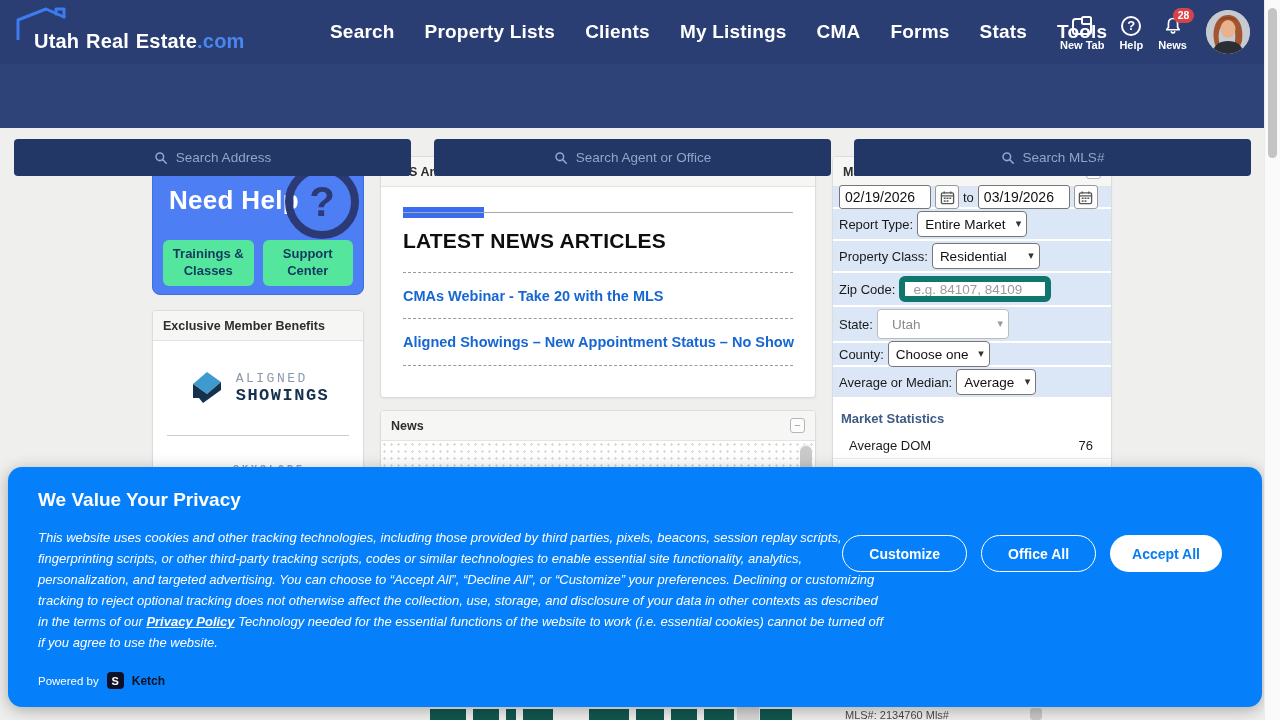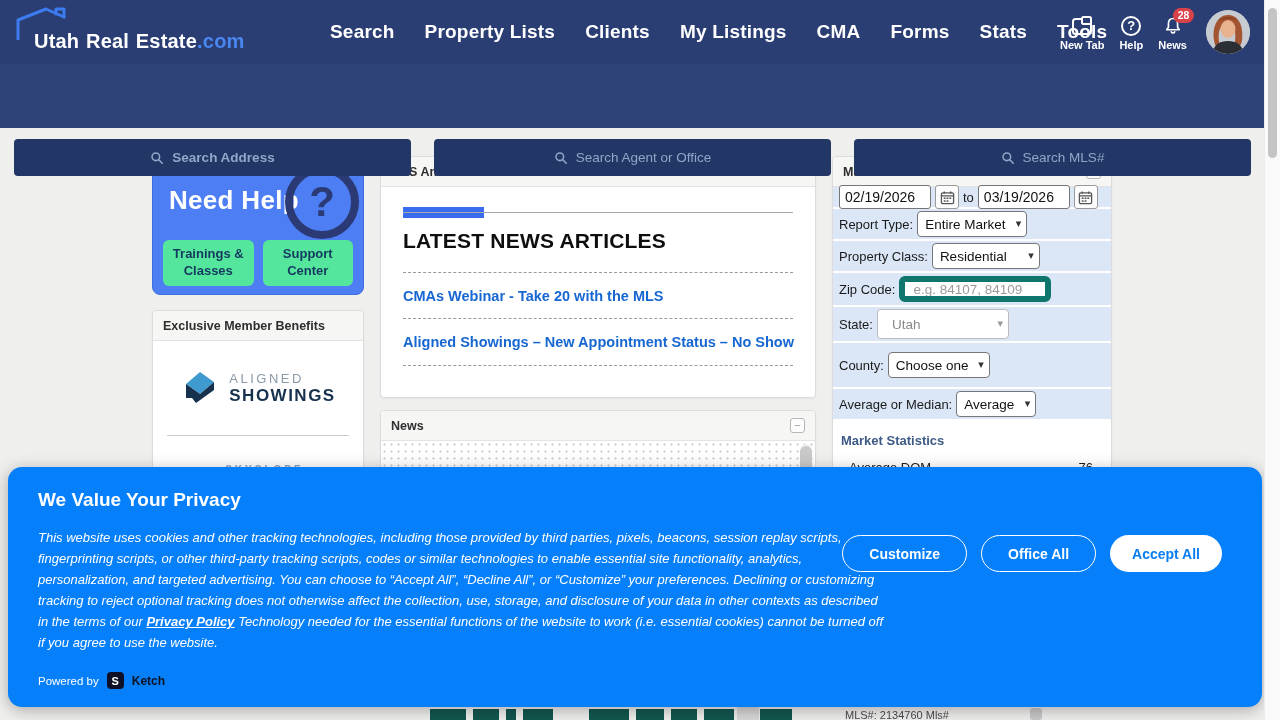--- a/index.html
+++ b/index.html
@@ -36,21 +36,21 @@
   
   .needhelp { position:absolute; left:152px; top:158px; width:212px; height:137px; background:#4d7ef3; border:1px solid #3f6ede; border-radius:8px; z-index:2; }
   .nh-title { position:absolute; left:16px; top:26px; font-size:26px; font-weight:bold; color:#fff; letter-spacing:.3px; }
   .nh-q { position:absolute; right:4px; top:6px; width:74px; height:74px; border:8px solid #2b3a75; border-radius:50%; display:flex; align-items:center; justify-content:center; }
   .nh-q span { font-size:42px; font-weight:bold; color:#2b3a75; }
   .nh-btns { position:absolute; left:10px; right:10px; bottom:8px; display:flex; gap:9px; }
   .nh-btn { flex:1; height:46px; background:#55e69e; border-radius:6px; color:#14395f; font-size:13px; font-weight:bold; display:flex; align-items:center; justify-content:center; text-align:center; line-height:1.3; cursor:pointer; }
 
   
   .benefits { left:152px; top:310px; width:212px; height:270px; }
-  .blogo { height:94px; display:flex; align-items:center; justify-content:center; gap:9px; cursor:pointer; }
+  .blogo { height:94px; display:flex; align-items:center; justify-content:center; gap:9px; cursor:pointer;font-family:Liberation Mono, monospace; }
   .bl-div { border-top:1px solid #ccc; margin:0 14px; }
   .as-icon { width:40px; height:40px; position:relative; }
   .as-text .l1 { font-size:13px; letter-spacing:2.5px; color:#8a99a8; }
   .as-text .l2 { font-size:17px; letter-spacing:1.5px; font-weight:bold; color:#16314e; }
   .sk-text { text-align:left; }
   .sk-text .l1 { font-size:10px; letter-spacing:3px; font-weight:bold; color:#8aa0bc; }
   .sk-text .l2 { font-size:24px; letter-spacing:2px; color:#5d7086; font-weight:500; }
   .sk-text sup { font-size:8px; color:#8aa0bc; }
 
   
@@ -169,21 +169,21 @@
           <path d="M8 30 C6 16 12 5 22 5 C32 5 38 15 36 31 C34 38 30 40 28 38 C30 28 30 18 26 14 C20 12 14 16 13 22 C12 28 13 34 15 38 C12 40 9 37 8 30 Z" fill="#a35430"></path>
           <ellipse cx="22" cy="19" rx="7.5" ry="9" fill="#e9b28e"></ellipse>
           <path d="M6 44 C8 34 14 31 22 31 C30 31 36 34 38 44 Z" fill="#2b2e35"></path>
           <path d="M13 12 C16 8 28 8 31 12 C30 9 27 7 22 7 C17 7 14 9 13 12 Z" fill="#8f4526"></path>
         </svg>
       </div>
     </div>
   </div>
 
   <div class="searchrow">
-    <div class="searchbox" style="left:14px;font-weight:bold;">
+    <div class="searchbox" style="left:14px;">
       <svg width="14" height="14" viewBox="0 0 24 24">
           <circle cx="10" cy="10" r="6.5" fill="none" stroke="#93a5c8" stroke-width="2.6"></circle>
           <line x1="15" y1="15" x2="21" y2="21" stroke="#93a5c8" stroke-width="2.8" stroke-linecap="round"></line>
         </svg>
       <span>Search Address</span>
     </div>
     <div class="searchbox" style="left:434px;">
       <svg width="14" height="14" viewBox="0 0 24 24">
           <circle cx="10" cy="10" r="6.5" fill="none" stroke="#93a5c8" stroke-width="2.6"></circle>
           <line x1="15" y1="15" x2="21" y2="21" stroke="#93a5c8" stroke-width="2.8" stroke-linecap="round"></line>
@@ -320,21 +320,21 @@
     <div class="ms-row" style="height:34px;">
       <label>Zip Code:</label>
       <input class="zip-input" placeholder="e.g. 84107, 84109" style="">
     </div>
 
     <div class="ms-row" style="height:36px;">
       <label>State:</label>
       <span class="selwrap state-sel"><select><option>Utah</option></select></span>
     </div>
 
-    <div class="ms-row" style="height:46px;">
+    <div class="ms-row" style="height:24px;">
       <label>County:</label>
       <span class="selwrap"><select><option>Choose one</option></select></span>
     </div>
 
     <div class="ms-row" style="height:32px;">
       <label>Average or Median:</label>
       <span class="selwrap"><select><option>Average</option></select></span>
     </div>
 
     <div class="ms-results">

